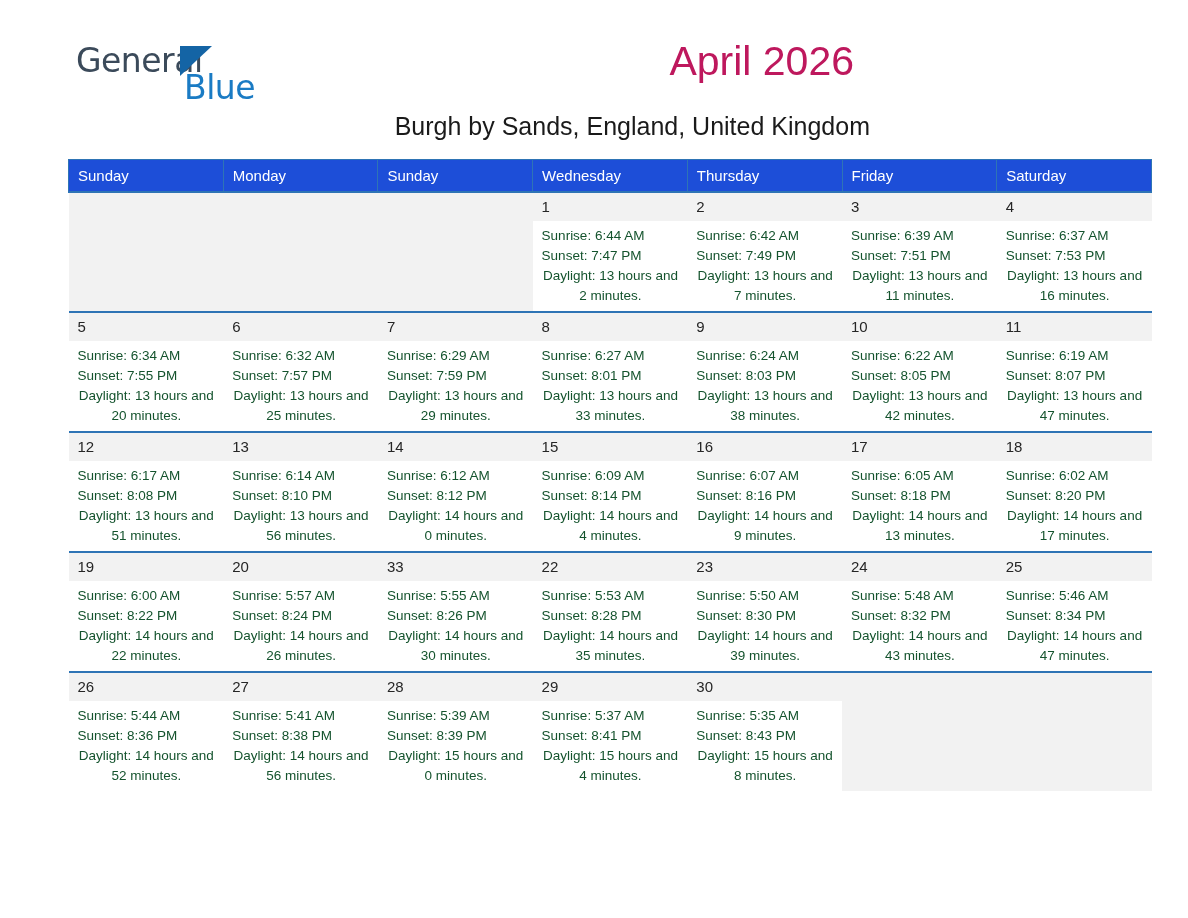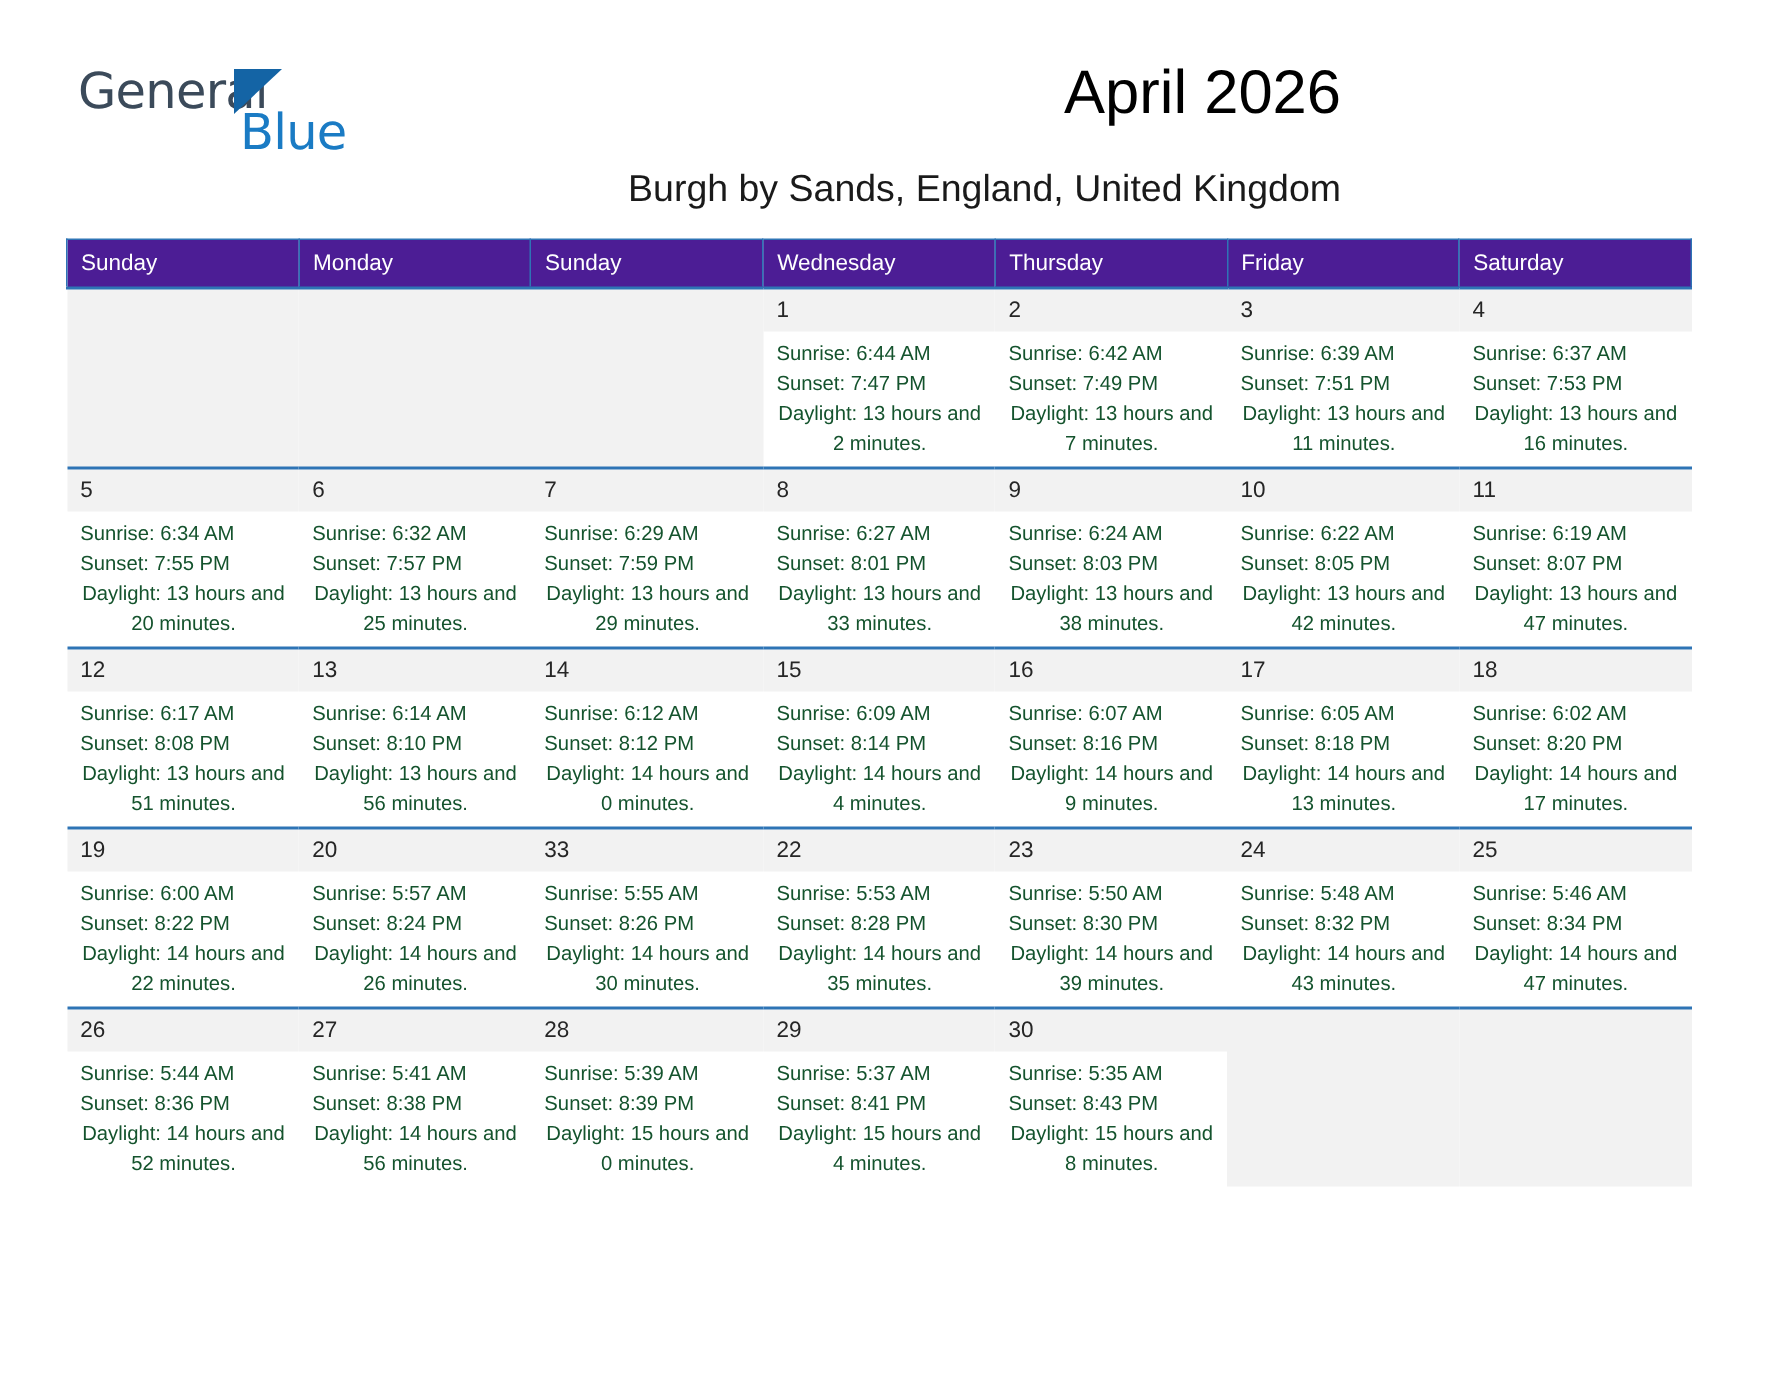--- a/index.html
+++ b/index.html
@@ -12,21 +12,21 @@
     background: #ffffff;
     font-family: "Liberation Sans", sans-serif;
     color: #1a1a1a;
     -webkit-font-smoothing: antialiased;
   }
   .page {
     position: relative;
     width: 944px;
     height: 918px;
     box-sizing: border-box;
-    padding: 0 44px;
+    padding: 0 68px;
   }
   
   .header {
     position: relative;
     height: 110px;
   }
   .logo {
     position: absolute;
     left: 8px;
     top: 44px;
@@ -51,42 +51,42 @@
     position: absolute;
     left: 104px;
     top: 2px;
     width: 0;
     height: 0;
     border-left: 32px solid #1464a5;
     border-bottom: 30px solid transparent;
   }
   .title {
     position: absolute;
-    right: 6px;
+    right: 22px;
     top: 38px;
     font-size: 41px;
-    color: #000000;
+    color: #be185d;
     font-family: "Liberation Sans", sans-serif;
   }
   .subtitle {
     text-align: right;
     font-size: 25px;
     color: #1a1a1a;
     padding-right: 6px;
     margin-top: 2px;
   }
   
   table.calendar {
     width: 1084px;
     border-collapse: collapse;
     margin-top: 18px;
     table-layout: fixed;
   }
   table.calendar th {
-    background: #4c1d95;
+    background: #1d4ed8;
     color: #ffffff;
     font-weight: normal;
     font-size: 15px;
     text-align: left;
     padding: 7px 0 7px 9px;
     border: 1px solid #2e74b5;
   }
   table.calendar td {
     vertical-align: top;
     border-top: 2px solid #2e74b5;

